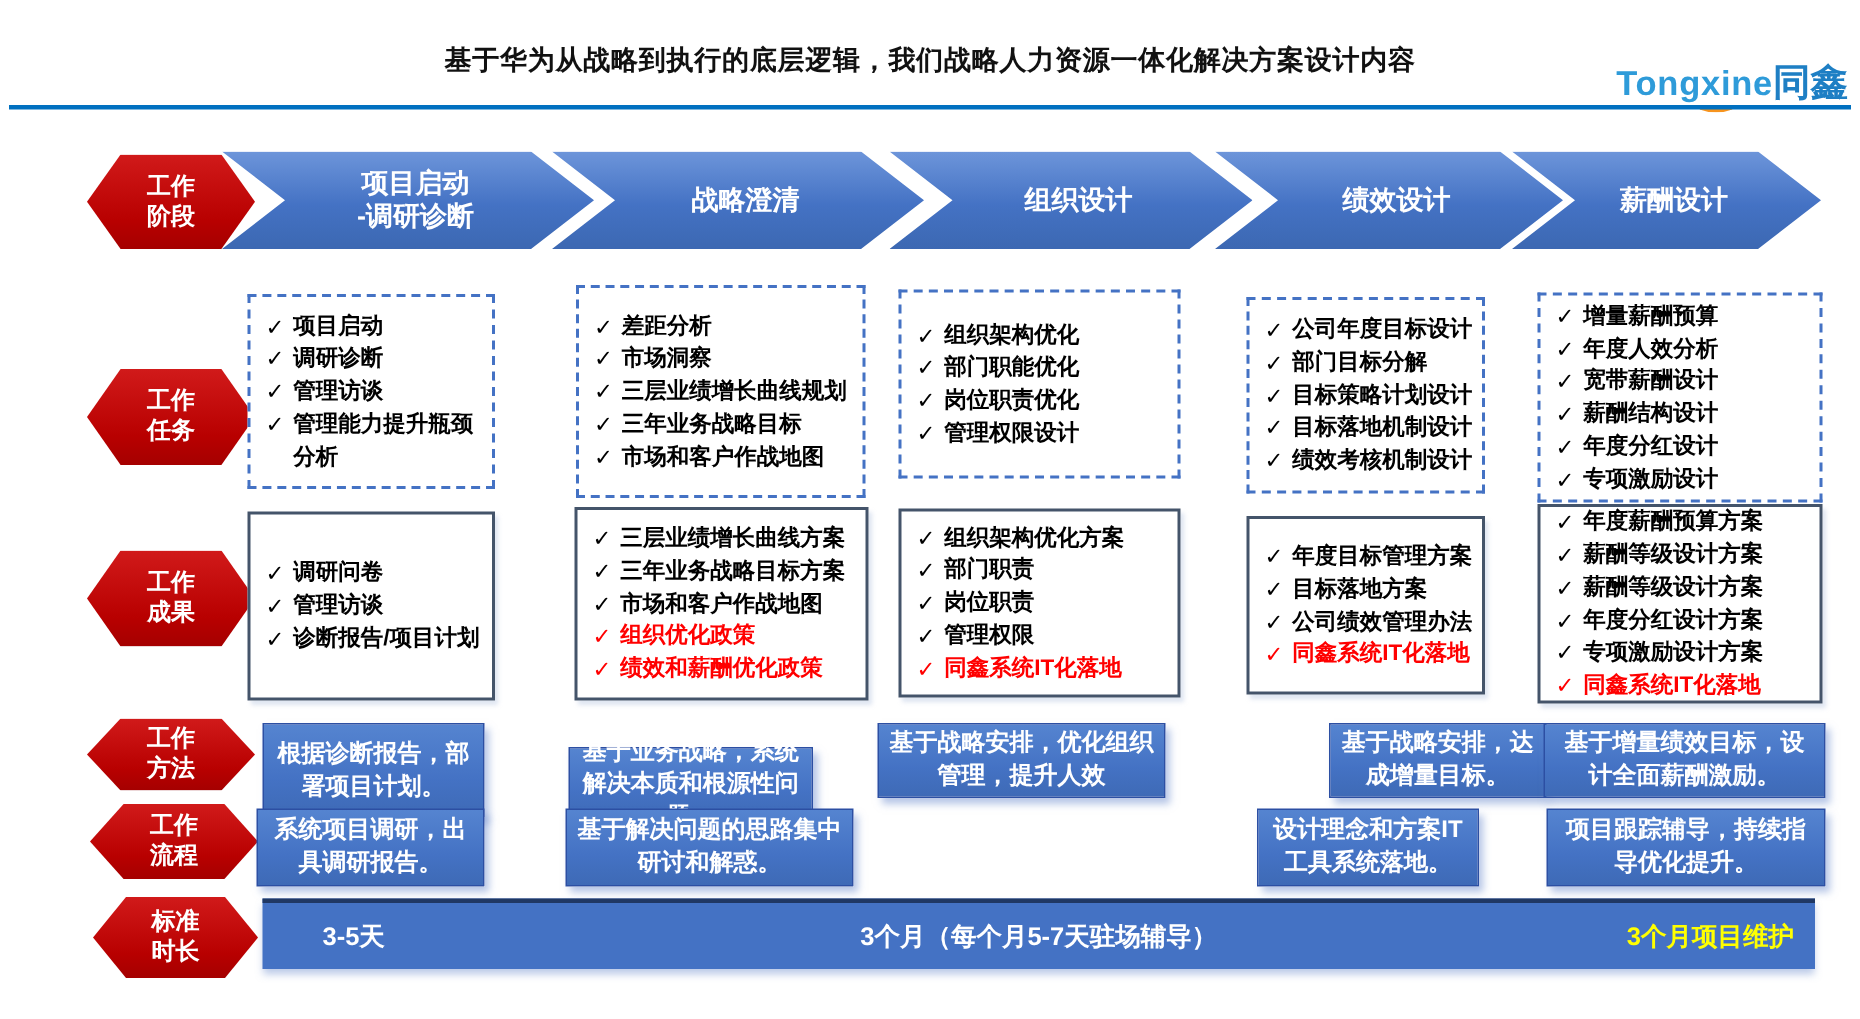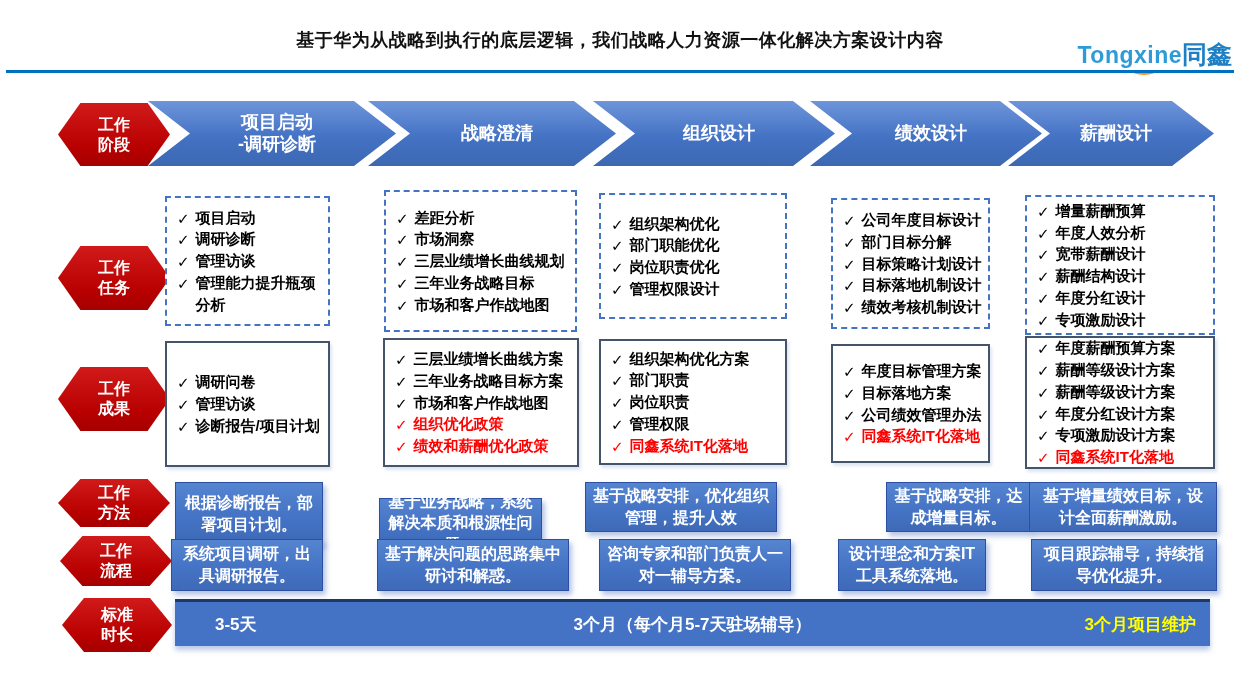--- a/index.html
+++ b/index.html
@@ -329,21 +329,20 @@
     </div>
 
   <div class="bluebox" style="left:175px;top:482px;width:148px;height:63px;">根据诊断报告，部署项目计划。</div>
   <div class="bluebox" style="left:379px;top:482px;width:163px;height:50px;margin-top:16px;">基于业务战略，系统解决本质和根源性问题。</div>
   <div class="bluebox" style="left:585px;top:482px;width:192px;height:50px;">基于战略安排，优化组织管理，提升人效</div>
   <div class="bluebox" style="left:840px;top:482px;width:145px;height:50px;margin-left:46px;">基于战略安排，达成增量目标。</div>
   <div class="bluebox" style="left:1029px;top:482px;width:188px;height:50px;">基于增量绩效目标，设计全面薪酬激励。</div>
 
   <div class="bluebox" style="left:171px;top:539px;width:152px;height:52px;">系统项目调研，出具调研报告。</div>
   <div class="bluebox" style="left:377px;top:539px;width:192px;height:52px;">基于解决问题的思路集中研讨和解惑。</div>
-  <div class="bluebox" style="left:599px;top:539px;width:192px;height:52px;">咨询专家和部门负责人一对一辅导方案。</div>
   <div class="bluebox" style="left:838px;top:539px;width:148px;height:52px;">设计理念和方案IT工具系统落地。</div>
   <div class="bluebox" style="left:1031px;top:539px;width:186px;height:52px;">项目跟踪辅导，持续指导优化提升。</div>
 
   <div class="duration-bar">
     <span class="dur-left">3-5天</span>
     <span class="dur-middle">3个月（每个月5-7天驻场辅导）</span>
     <span class="dur-right">3个月项目维护</span>
   </div>
 
 </div>

